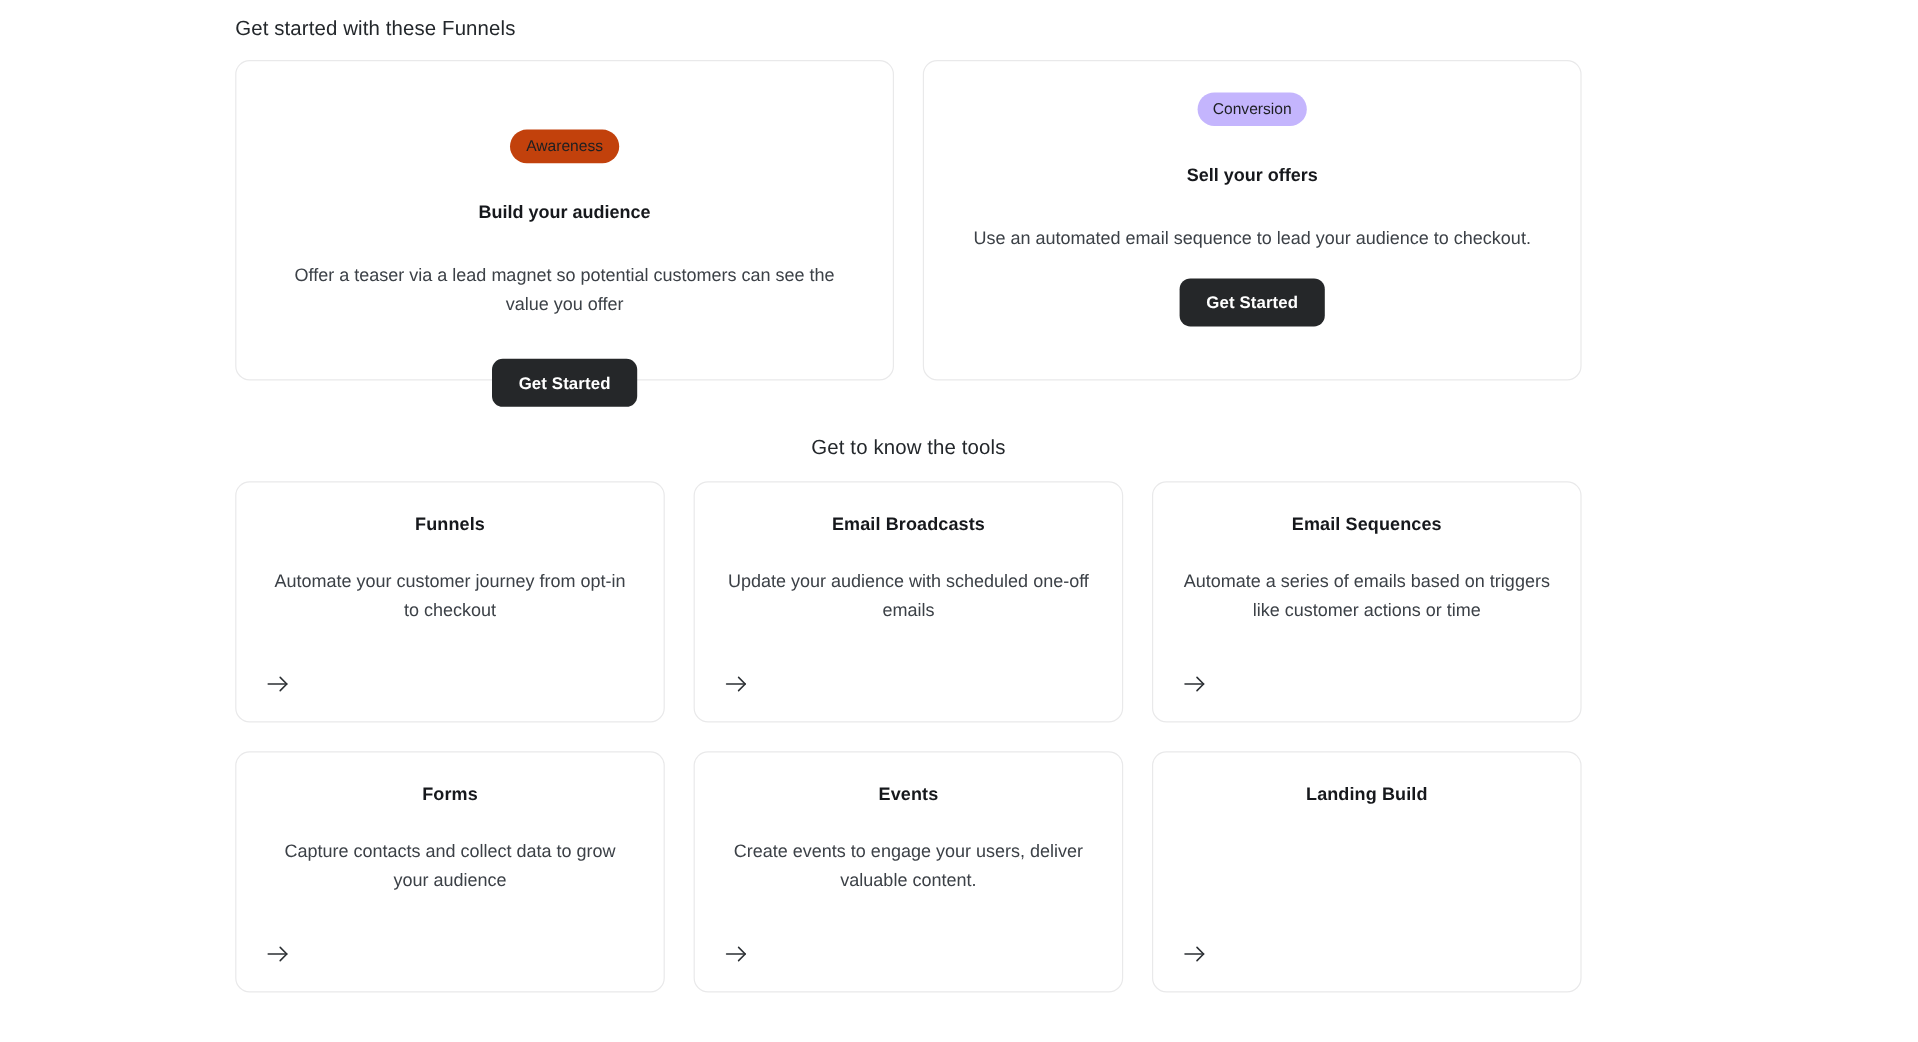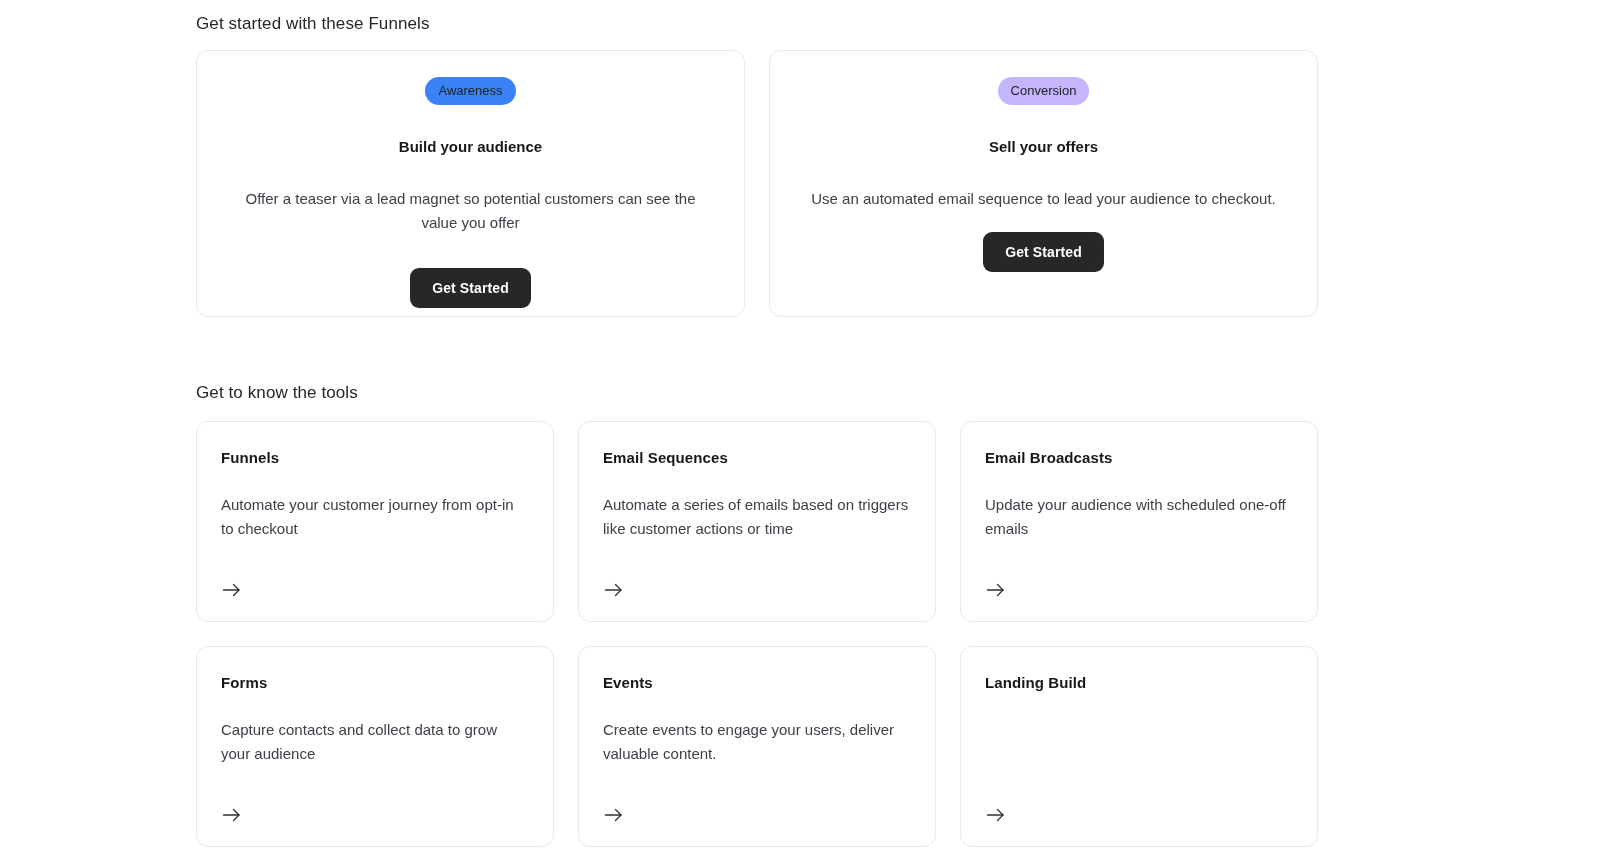--- a/index.html
+++ b/index.html
@@ -29,21 +29,21 @@
 
   
   .section-heading {
     font-size: 17px;
     font-weight: 400;
     color: #23272b;
     letter-spacing: 0.1px;
   }
 
   #funnels-heading { margin-top: 14px; }
-  #tools-heading   { margin-top: 66px; }
+  #tools-heading   { margin-top: 46px; text-align: center; }
 
   
   .funnel-row {
     display: flex;
     gap: 24px;
     margin-top: 16px;
   }
 
   .funnel-card {
     flex: 1 1 0;
@@ -60,21 +60,21 @@
 
   .badge {
     display: inline-block;
     font-size: 13px;
     line-height: 1;
     padding: 7px 13px 8px;
     border-radius: 999px;
     color: #1d1f22;
     white-space: nowrap;
   }
-  .badge-awareness  { background: #3b82f6; }
+  .badge-awareness  { background: #c2410c; margin-top: 31px; }
   .badge-conversion { background: #c4b5fd; }
 
   .funnel-title {
     margin-top: 33px;
     font-size: 15px;
     font-weight: 700;
     color: #16181c;
     text-align: center;
   }
 
@@ -106,20 +106,21 @@
     font-family: "Liberation Sans", sans-serif;
     letter-spacing: 0.1px;
   }
 
   
   .tools-grid {
     margin-top: 18px;
     display: grid;
     grid-template-columns: repeat(3, 1fr);
     gap: 24px 24px;
+    text-align: center;
   }
 
   .tool-card {
     background: #ffffff;
     border: 1px solid #e9e9ea;
     border-radius: 12px;
     height: 201px;
     padding: 27px 24px 20px;
     display: flex;
     flex-direction: column;
@@ -188,42 +189,42 @@
         <div class="tool-desc">Automate your customer journey from opt-in to checkout</div>
         <span class="tool-arrow">
           <svg width="22" height="22" viewBox="0 0 22 22" fill="none" stroke="currentColor" stroke-width="1.3" stroke-linecap="round" stroke-linejoin="round">
             <line x1="2.5" y1="11" x2="18" y2="11"></line>
             <polyline points="12.5,5.5 18,11 12.5,16.5"></polyline>
           </svg>
         </span>
       </div>
 
       <div class="tool-card">
+        <div class="tool-title">Email Broadcasts</div>
+        <div class="tool-desc">Update your audience with scheduled one-off emails</div>
+        <span class="tool-arrow">
+          <svg width="22" height="22" viewBox="0 0 22 22" fill="none" stroke="currentColor" stroke-width="1.3" stroke-linecap="round" stroke-linejoin="round">
+            <line x1="2.5" y1="11" x2="18" y2="11"></line>
+            <polyline points="12.5,5.5 18,11 12.5,16.5"></polyline>
+          </svg>
+        </span>
+      </div>
+
+      <div class="tool-card">
         <div class="tool-title">Email Sequences</div>
         <div class="tool-desc">Automate a series of emails based on triggers like customer actions or time</div>
         <span class="tool-arrow">
           <svg width="22" height="22" viewBox="0 0 22 22" fill="none" stroke="currentColor" stroke-width="1.3" stroke-linecap="round" stroke-linejoin="round">
             <line x1="2.5" y1="11" x2="18" y2="11"></line>
             <polyline points="12.5,5.5 18,11 12.5,16.5"></polyline>
           </svg>
         </span>
       </div>
 
       <div class="tool-card">
-        <div class="tool-title">Email Broadcasts</div>
-        <div class="tool-desc">Update your audience with scheduled one-off emails</div>
-        <span class="tool-arrow">
-          <svg width="22" height="22" viewBox="0 0 22 22" fill="none" stroke="currentColor" stroke-width="1.3" stroke-linecap="round" stroke-linejoin="round">
-            <line x1="2.5" y1="11" x2="18" y2="11"></line>
-            <polyline points="12.5,5.5 18,11 12.5,16.5"></polyline>
-          </svg>
-        </span>
-      </div>
-
-      <div class="tool-card">
         <div class="tool-title">Forms</div>
         <div class="tool-desc">Capture contacts and collect data to grow your audience</div>
         <span class="tool-arrow">
           <svg width="22" height="22" viewBox="0 0 22 22" fill="none" stroke="currentColor" stroke-width="1.3" stroke-linecap="round" stroke-linejoin="round">
             <line x1="2.5" y1="11" x2="18" y2="11"></line>
             <polyline points="12.5,5.5 18,11 12.5,16.5"></polyline>
           </svg>
         </span>
       </div>
 

